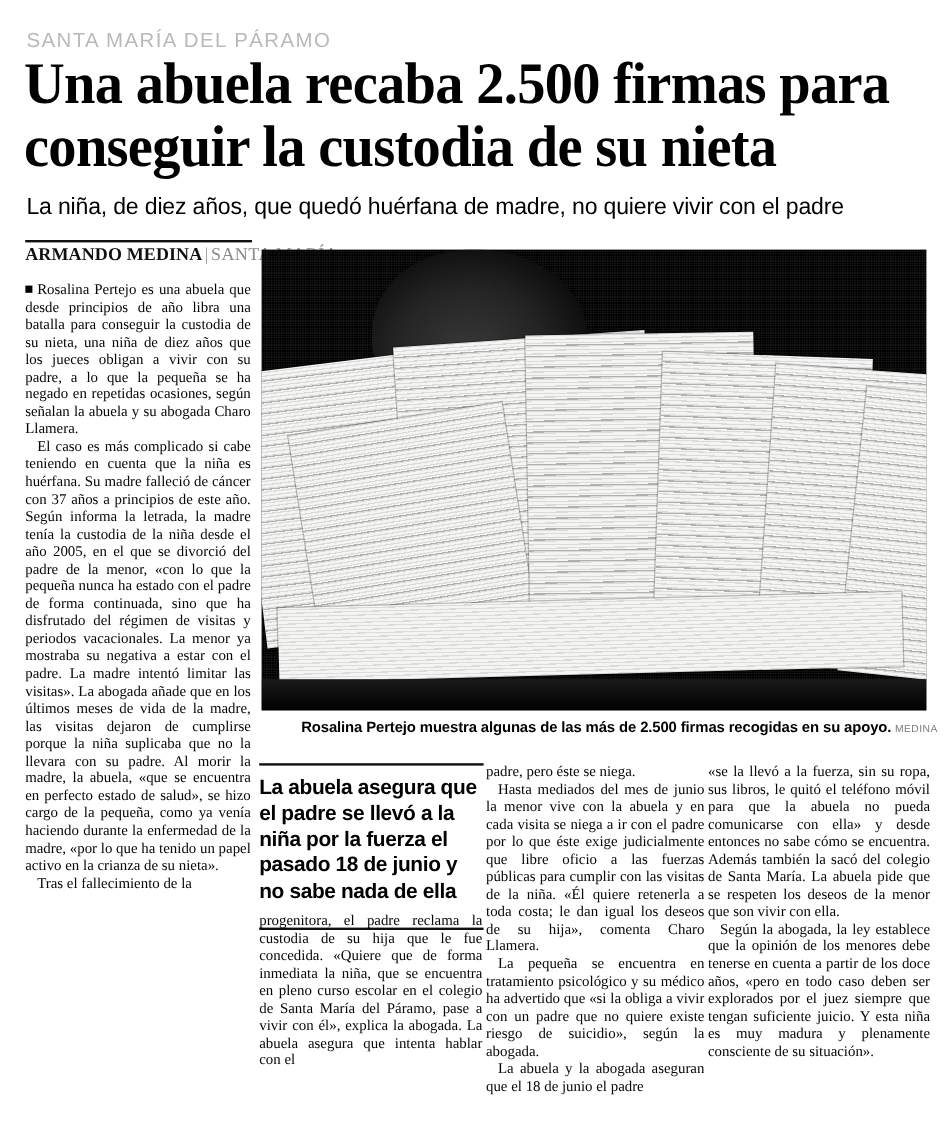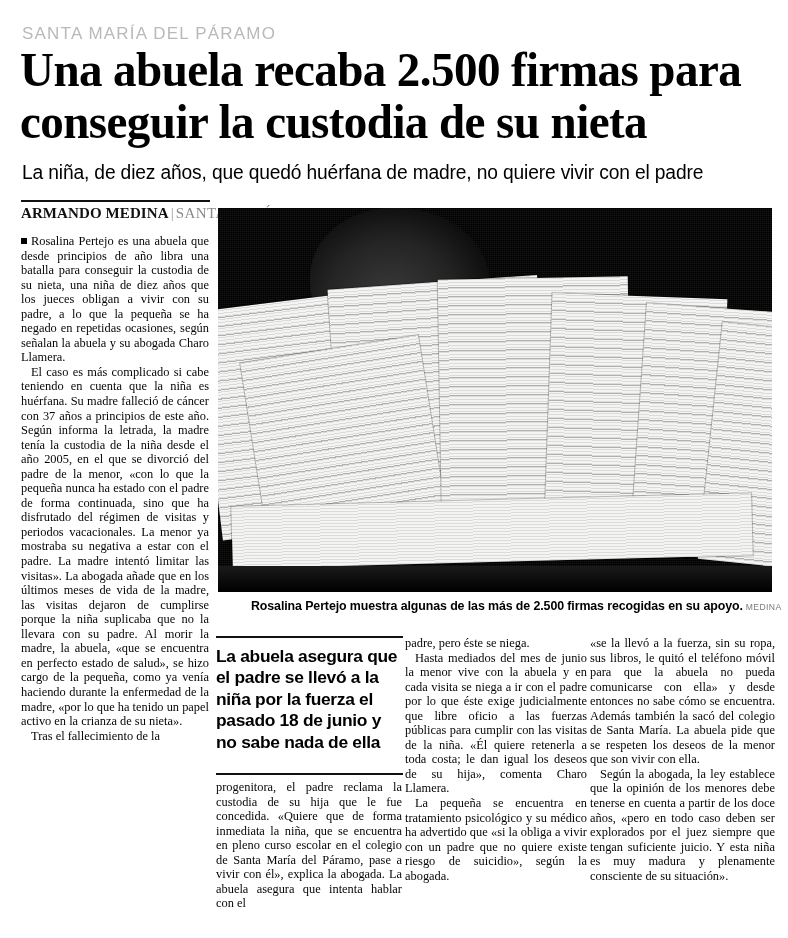--- a/index.html
+++ b/index.html
@@ -84,21 +84,21 @@
   .sq{
     display:inline-block;
     width:6px;height:6px;background:#000;
     margin-right:4px;vertical-align:1px;
   }
 
   
   #col1{left:21px;top:234px;width:188px;height:700px;overflow:hidden;}
 
   
-  #col2{left:216px;top:780px;width:186px;height:152px;overflow:hidden;}
+  #col2{left:216px;top:760px;width:186px;height:152px;overflow:hidden;}
   #col3{left:405px;top:636px;width:182px;height:300px;overflow:hidden;}
   #col4{left:590px;top:636px;width:185px;height:300px;overflow:hidden;}
 
   
   .photo{
     position:absolute;left:218px;top:208px;width:554px;height:384px;
     background:#000;
     overflow:hidden;
   }
   .photo .noise{
@@ -251,20 +251,21 @@
   <div class="sub-rule-bot"></div>
 
   <div class="col" id="col2">
     <p class="first">progenitora, el padre reclama la custodia de su hija que le fue concedida. «Quiere que de forma inmediata la niña, que se encuentra en pleno curso escolar en el colegio de Santa María del Páramo, pase a vivir con él», explica la abogada. La abuela asegura que intenta hablar con el</p>
   </div>
 
   <div class="col" id="col3">
     <p class="first">padre, pero éste se niega.</p>
     <p>Hasta mediados del mes de junio la menor vive con la abuela y en cada visita se niega a ir con el padre por lo que éste exige judicialmente que libre oficio a las fuerzas públicas para cumplir con las visitas de la niña. «Él quiere retenerla a toda costa; le dan igual los deseos de su hija», comenta Charo Llamera.</p>
     <p>La pequeña se encuentra en tratamiento psicológico y su médico ha advertido que «si la obliga a vivir con un padre que no quiere existe riesgo de suicidio», según la abogada.</p>
+    <p>La abuela y la abogada aseguran que el 18 de junio el padre</p>
   </div>
 
   <div class="col" id="col4">
     <p class="first">«se la llevó a la fuerza, sin su ropa, sus libros, le quitó el teléfono móvil para que la abuela no pueda comunicarse con ella» y desde entonces no sabe cómo se encuentra. Además también la sacó del colegio de Santa María. La abuela pide que se respeten los deseos de la menor que son vivir con ella.</p>
     <p>Según la abogada, la ley establece que la opinión de los menores debe tenerse en cuenta a partir de los doce años, «pero en todo caso deben ser explorados por el juez siempre que tengan suficiente juicio. Y esta niña es muy madura y plenamente consciente de su situación».</p>
   </div>
 
 </div>
 
 </body></html>

